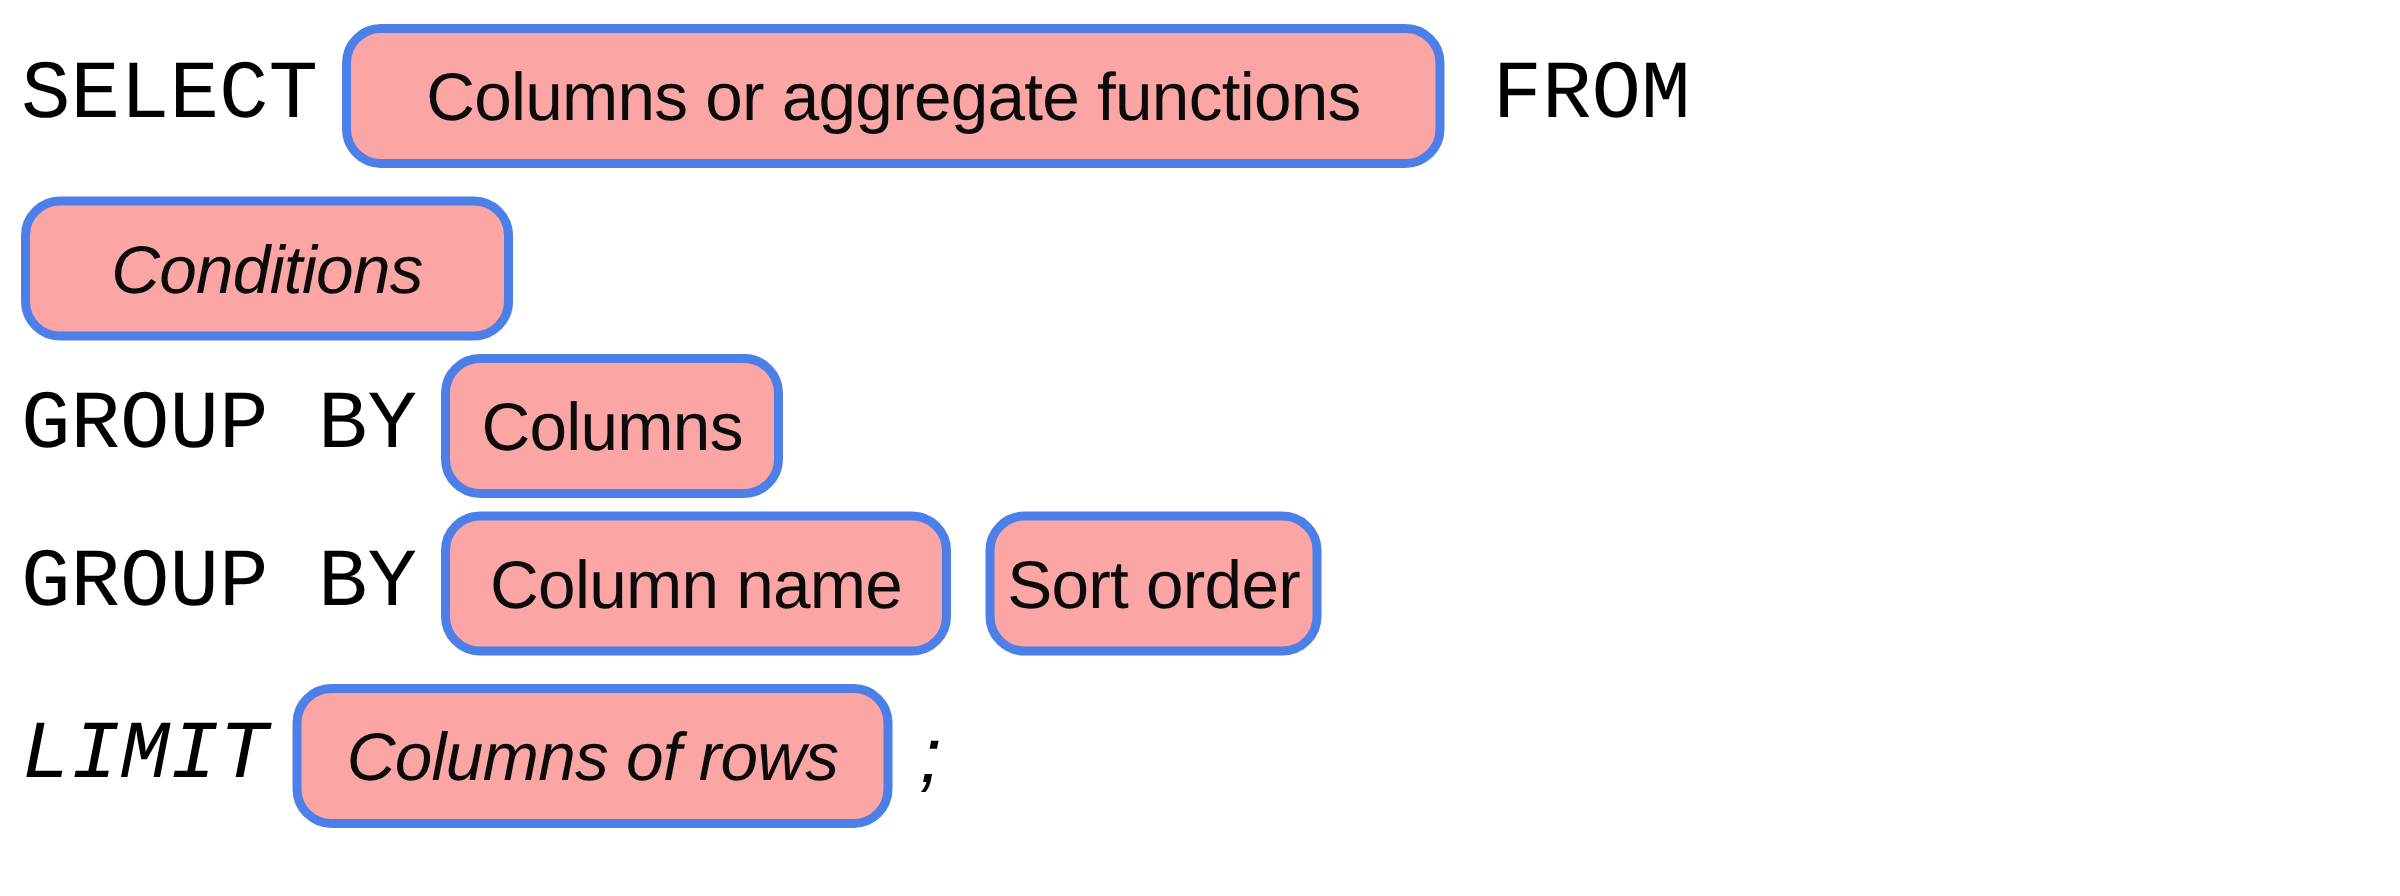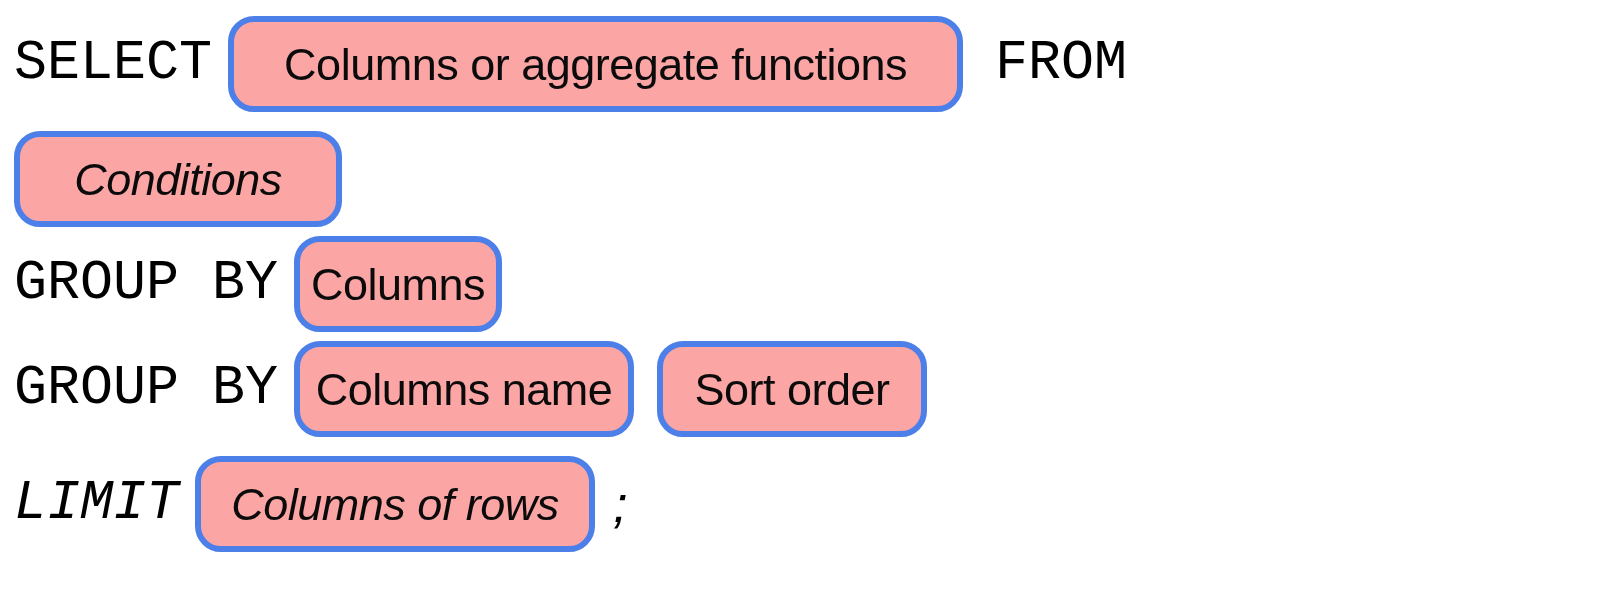--- a/index.html
+++ b/index.html
@@ -71,23 +71,23 @@
     color: #0b0b0b;
     letter-spacing: -0.5px;
     line-height: 1;
     white-space: nowrap;
   }
 
   
   .slot-columns-agg { width: 735px; }
   .slot-table-name  { width: 305px; }
   .slot-conditions  { width: 328px; font-style: italic; }
-  .slot-columns     { width: 208px; }
+  .slot-columns     { width: 228px; }
   .slot-column-name { width: 340px; }
-  .slot-sort-order  { width: 270px; }
+  .slot-sort-order  { width: 224px; }
   .slot-rows        { width: 400px; }
 
   
   .gap-after-slot-lg { margin-right: 32px; }
   .gap-after-slot-md { margin-right: 23px; }
   .gap-after-slot-sm { margin-right: 18px; }
 
   .terminator {
     font-family: "Liberation Sans", sans-serif;
     font-size: 52px;
@@ -129,21 +129,21 @@
       <span class="slot-label">Columns</span>
     </span>
   </div>
 
   <div class="sql-row row-orderby">
     <span class="keyword">GROUP</span>
     <span class="keyword">&nbsp;</span>
     <span class="keyword kw-gap-sm">BY</span>
 
     <span class="slot slot-column-name gap-after-slot-md">
-      <span class="slot-label">Columns name</span>
+      <span class="slot-label">Column name</span>
     </span>
 
     <span class="slot slot-sort-order">
       <span class="slot-label">Sort order</span>
     </span>
   </div>
 
   <div class="sql-row row-limit">
     <span class="keyword kw-gap-sm">LIMIT</span>
 

